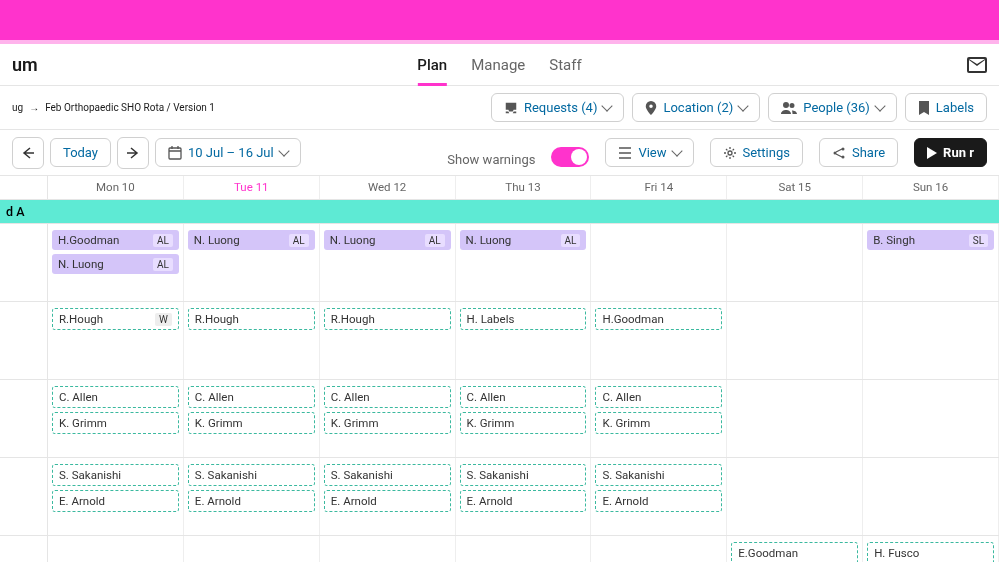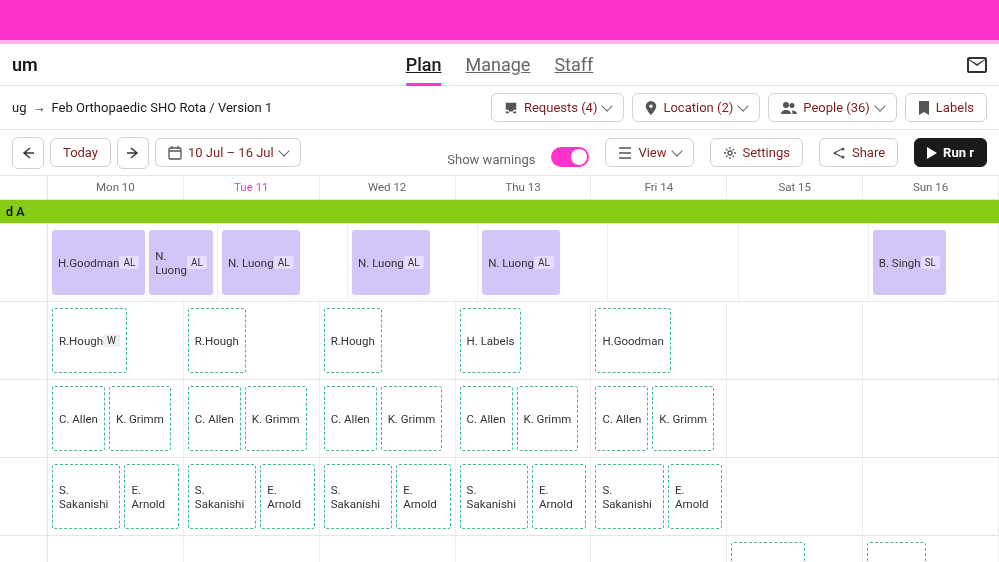--- a/index.html
+++ b/index.html
@@ -4,48 +4,48 @@
 <style>
 * { margin: 0; padding: 0; box-sizing: border-box; font-family: -apple-system, BlinkMacSystemFont, "Segoe UI", Roboto, sans-serif; }
 body { background: #fff; width: 999px; height: 562px; overflow: hidden; }
 
 .banner { height: 40px; background: #ff33cc; }
 .banner-border { height: 4px; background: #ffb3ec; }
 
 .topnav { height: 42px; border-bottom: 1px solid #e5e5e5; display: flex; align-items: center; padding: 0 12px; position: relative; }
 .logo { font-size: 18px; font-weight: 600; color: #1a1a1a; text-align: right; }
 .tabs { position: absolute; left: 50%; transform: translateX(-50%); display: flex; gap: 24px; align-items: center; height: 100%; }
-.tab { font-size: 18px; color: #666; cursor: pointer; height: 100%; display: flex; align-items: center; position: relative; text-decoration: underline; }
+.tab { font-size: 15px; color: #666; cursor: pointer; height: 100%; display: flex; align-items: center; position: relative; }
 .tab.active { color: #1a1a1a; font-weight: 500; }
 .tab.active::after { content: ""; position: absolute; bottom: -1px; left: 0; right: 0; height: 3px; background: #ff33cc; }
 .mail-icon { margin-left: auto; width: 20px; height: 16px; }
 
 .subheader { height: 44px; border-bottom: 1px solid #e5e5e5; display: flex; align-items: center; padding: 0 12px; gap: 8px; }
-.breadcrumb { font-size: 13px; color: #1a1a1a; display: flex; align-items: center; gap: 6px; }
+.breadcrumb { font-size: 10px; color: #1a1a1a; display: flex; align-items: center; gap: 6px; }
 .ctrl-right { margin-left: auto; display: flex; gap: 8px; }
-.btn { border: 1px solid #d0d0d0; background: #fff; border-radius: 6px; padding: 6px 12px; font-size: 13px; color: #7f1d1d; display: inline-flex; align-items: center; gap: 6px; cursor: pointer; white-space: nowrap; }
+.btn { border: 1px solid #d0d0d0; background: #fff; border-radius: 6px; padding: 6px 12px; font-size: 13px; color: #0369a1; display: inline-flex; align-items: center; gap: 6px; cursor: pointer; white-space: nowrap; }
 
 .toolbar { height: 46px; border-bottom: 1px solid #e5e5e5; display: flex; align-items: center; padding: 0 12px; gap: 8px; }
 .toolbar-left { display: flex; gap: 6px; align-items: center; }
 .icon-btn { border: 1px solid #d0d0d0; background: #fff; border-radius: 6px; width: 32px; height: 32px; display: inline-flex; align-items: center; justify-content: center; cursor: pointer; }
 .toolbar-right { margin-left: auto; display: flex; gap: 16px; align-items: flex-end; }
 .warn-label { font-size: 13px; color: #666; }
 .toggle { width: 38px; height: 20px; background: #ff33cc; border-radius: 10px; position: relative; cursor: pointer; }
 .toggle::after { content: ""; position: absolute; right: 2px; top: 2px; width: 16px; height: 16px; background: #fff; border-radius: 50%; }
 .btn-dark { background: #1a1a1a; color: #fff; border-color: #1a1a1a; font-weight: bold; }
 
 .days-header { display: flex; height: 24px; border-bottom: 1px solid #e5e5e5; }
 .side-col { width: 48px; flex-shrink: 0; border-right: 1px solid #e5e5e5; }
 .day-col { flex: 1; text-align: center; font-size: 11.5px; color: #666; padding-top: 4px; border-right: 1px solid #eee; }
 .day-col.highlight { color: #ff33cc; }
 
-.section-row { height: 24px; background: #84cc16; border-bottom: 1px solid #e5e5e5; display: flex; align-items: center; padding-left: 6px; font-size: 12.5px; font-weight: 500; }
+.section-row { height: 24px; background: #5eead4; border-bottom: 1px solid #e5e5e5; display: flex; align-items: center; padding-left: 6px; font-size: 12.5px; font-weight: 500; }
 
 .grid-row { display: flex; min-height: 78px; border-bottom: 1px solid #e5e5e5; }
-.cell { flex: 1; border-right: 1px solid #eee; padding: 6px 4px; display: flex; flex-direction: row; gap: 4px; }
+.cell { flex: 1; border-right: 1px solid #eee; padding: 6px 4px; display: flex; flex-direction: column; gap: 4px; }
 
 .chip-solid { background: #d4c5f9; border-radius: 3px; padding: 3px 6px; font-size: 11.5px; color: #333; display: flex; align-items: center; justify-content: space-between; }
 .chip-solid .badge { background: #e8ddff; border-radius: 2px; padding: 1px 4px; font-size: 10px; }
 .chip-dashed { border: 1px dashed #3bb99f; border-radius: 3px; padding: 3px 6px; font-size: 11.5px; color: #333; display: flex; align-items: center; justify-content: space-between; }
 .chip-dashed .badge { background: #eee; border-radius: 2px; padding: 1px 4px; font-size: 10px; }
 
 .chevron { display: inline-block; width: 8px; height: 8px; border-right: 1.5px solid #666; border-bottom: 1.5px solid #666; transform: rotate(45deg); margin-top: -3px; }
 .arrow-svg { width: 14px; height: 14px; }
 </style>
 </head>

